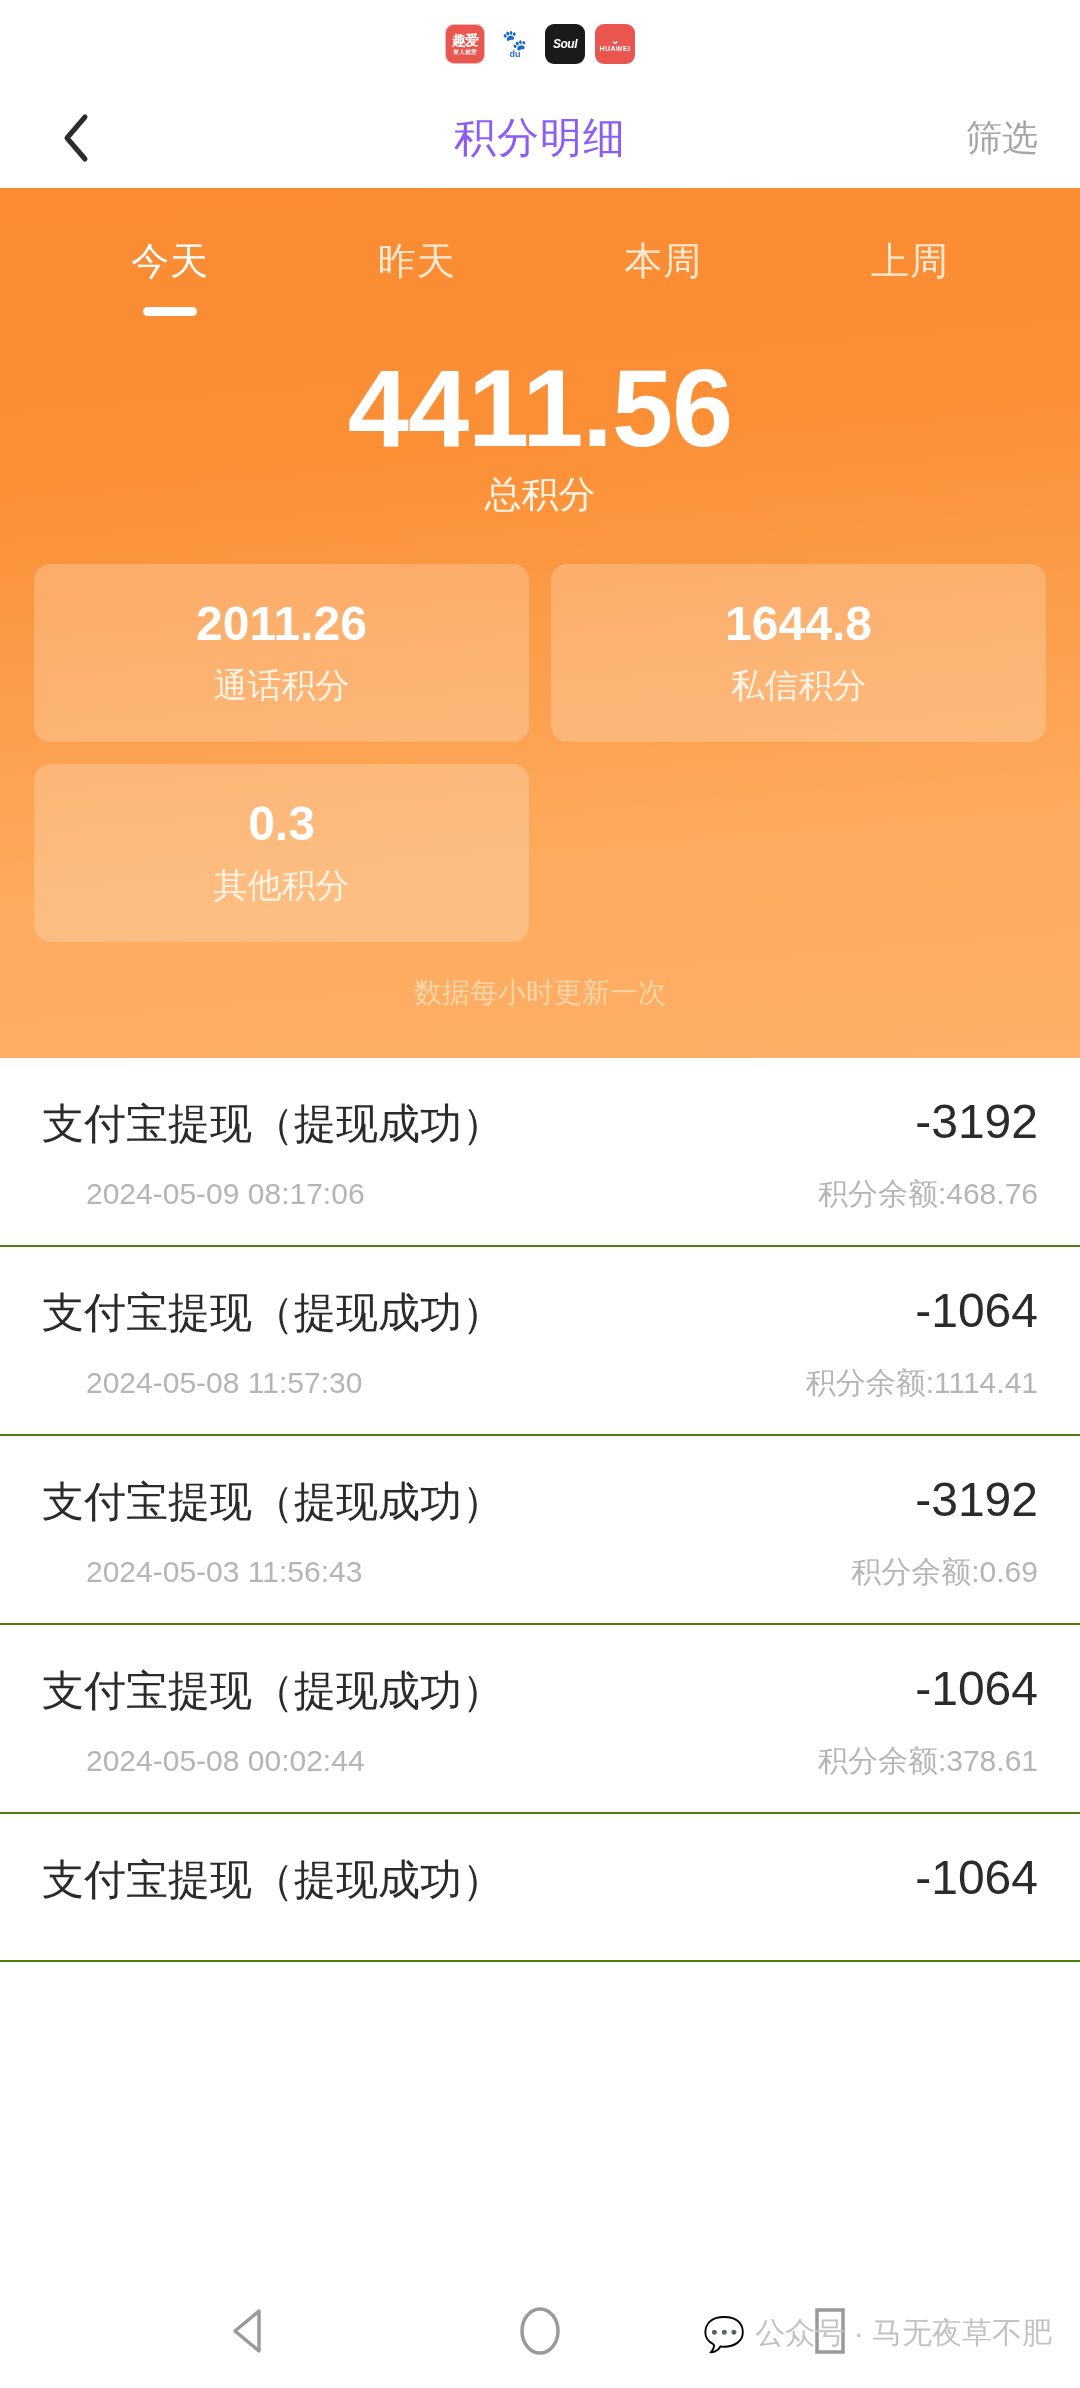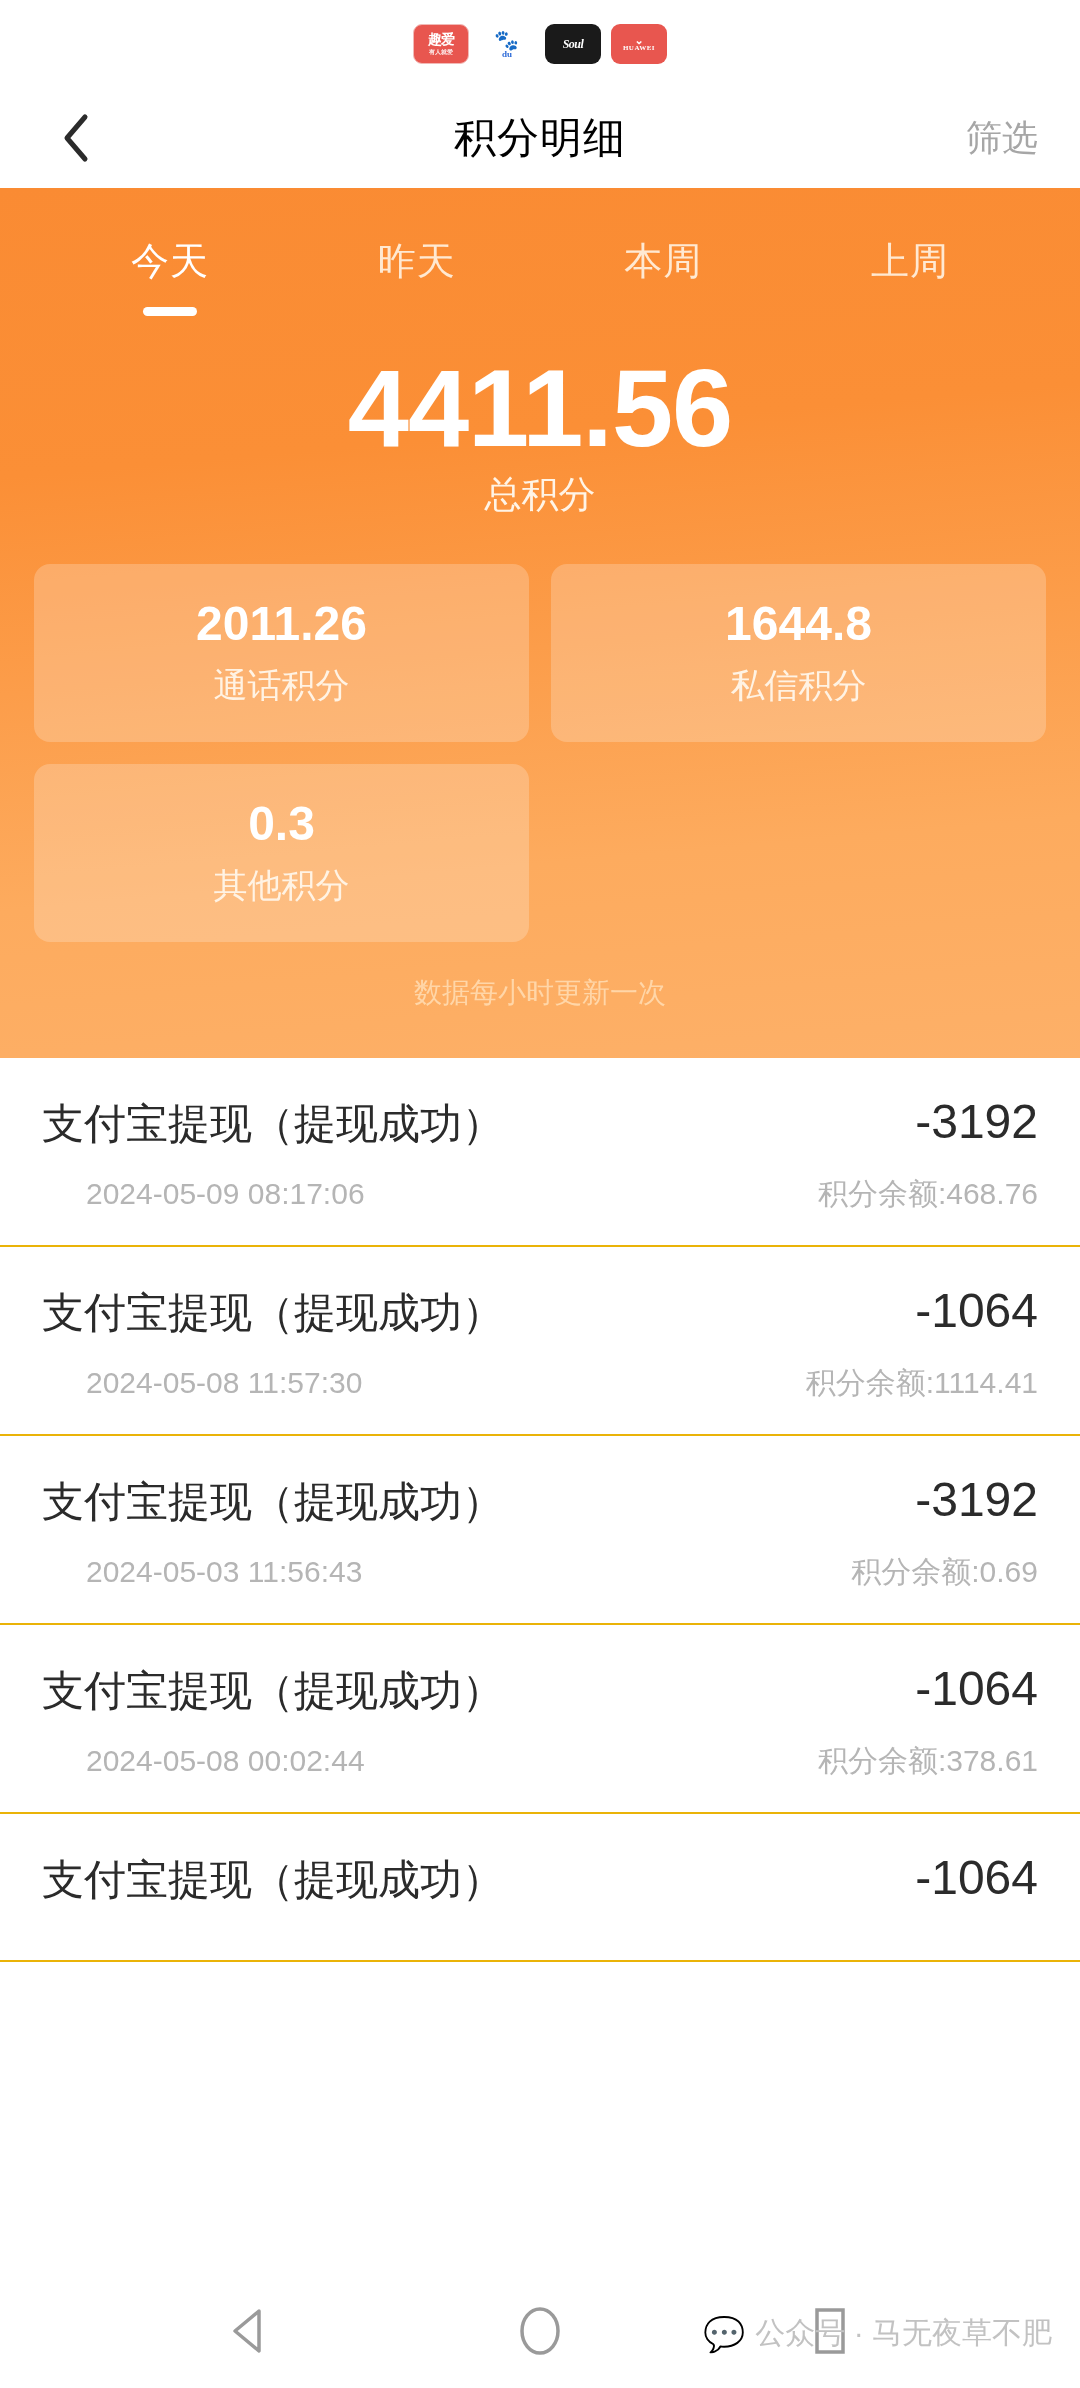--- a/index.html
+++ b/index.html
@@ -11,26 +11,25 @@
   }
   #app { position: relative; width: 1080px; height: 2388px; background:#fff; display:flex; flex-direction:column; }
 
   
   .icon-strip {
     height: 88px; width: 100%;
     display: flex; align-items: center; justify-content: center;
     gap: 10px; background:#ffffff;
   }
   .app-icon {
-    width: 56px; height: 40px; border-radius: 9px;
+    width: 40px; height: 40px; border-radius: 9px;
     display:flex; align-items:center; justify-content:center;
     flex-direction: column;
     font-size: 13px; font-weight: bold; color:#fff; overflow:hidden;
     line-height: 1;
-    font-family: Liberation Serif, serif;
   }
   .ai-quai { background:#e8564f; border:1px solid #f2b9b6; }
   .ai-quai .t1 { font-size:14px; letter-spacing:-1px; }
   .ai-quai .t2 { font-size:6px; margin-top:2px; opacity:.9; }
   .ai-baidu { background:#ffffff; color:#2d6bd8; }
   .ai-baidu .paw { font-size:20px; line-height:1; }
   .ai-baidu .du { font-size:9px; font-weight:bold; }
   .ai-soul { background:#1a1a1a; }
   .ai-soul .t1 { font-size:12px; font-style:italic; letter-spacing:-0.5px;}
   .ai-hw { background:#e8564f; }
@@ -43,21 +42,21 @@
     display:flex; align-items:center; position:relative; flex:none;
   }
   .nav-back {
     position:absolute; left:50px; top:50%; transform:translateY(-50%);
     width:52px; height:52px; display:flex; align-items:center; justify-content:center;
     cursor:pointer;
   }
   .nav-back svg { display:block; }
   .nav-title {
     width:100%; text-align:center;
-    font-size: 42px; color:#000000; font-weight:400; letter-spacing:1px;
+    font-size: 42px; color:#8b5cf6; font-weight:400; letter-spacing:1px;
   }
   .nav-filter {
     position:absolute; right:42px; top:50%; transform:translateY(-50%);
     font-size:36px; color:#a6a6a6; cursor:pointer;
   }
 
   
   .hero {
     background: linear-gradient(175deg, #fa8b33 0%, #fb8f36 30%, #fdab5e 75%, #fdb068 100%);
     padding: 0 0 0 0; width:100%; flex:none;
@@ -98,21 +97,21 @@
 
   .hero-note {
     text-align:center; font-size: 28px; color:#ffd6a8;
     padding: 32px 0 46px 0;
   }
 
   
   .list { flex:1; width:100%; background:#ffffff; overflow:hidden; }
   .row {
     padding: 36px 42px 30px 42px;
-    border-bottom: 2px solid #eab308;
+    border-bottom: 2px solid #4d7c0f;
     position: relative;
   }
   .row-top { display:flex; align-items:baseline; justify-content:space-between; }
   .row-title { font-size: 42px; color:#2b2b2b; letter-spacing:0px; }
   .row-amount { font-size: 48px; color:#2b2b2b; font-weight:400; }
   .row-bot { display:flex; align-items:baseline; justify-content:space-between; margin-top: 22px; margin-left: 44px; }
   .row-time { font-size: 30px; color:#b5b5b5; }
   .row-balance { font-size: 30px; color:#b5b5b5; }
 
   

